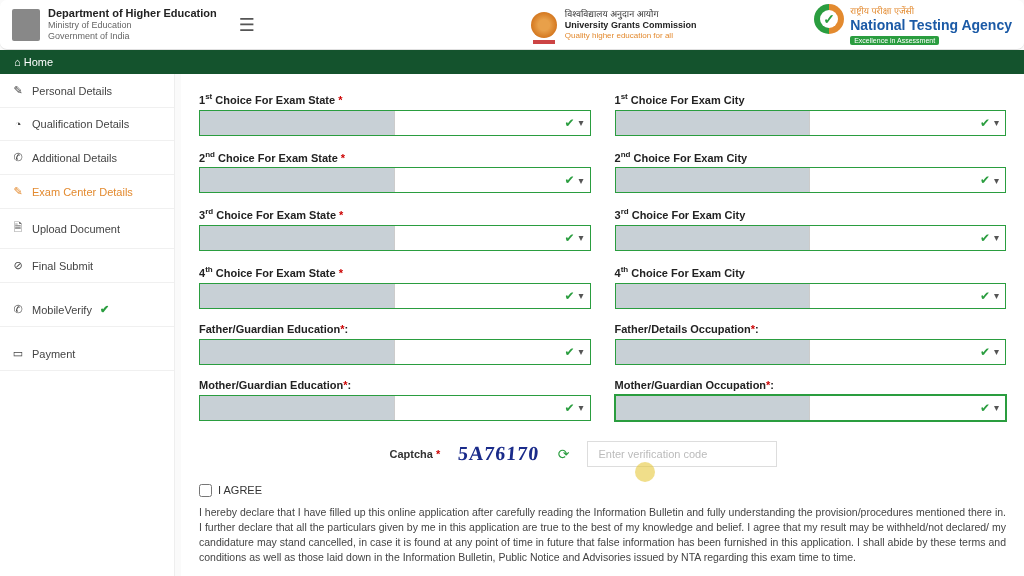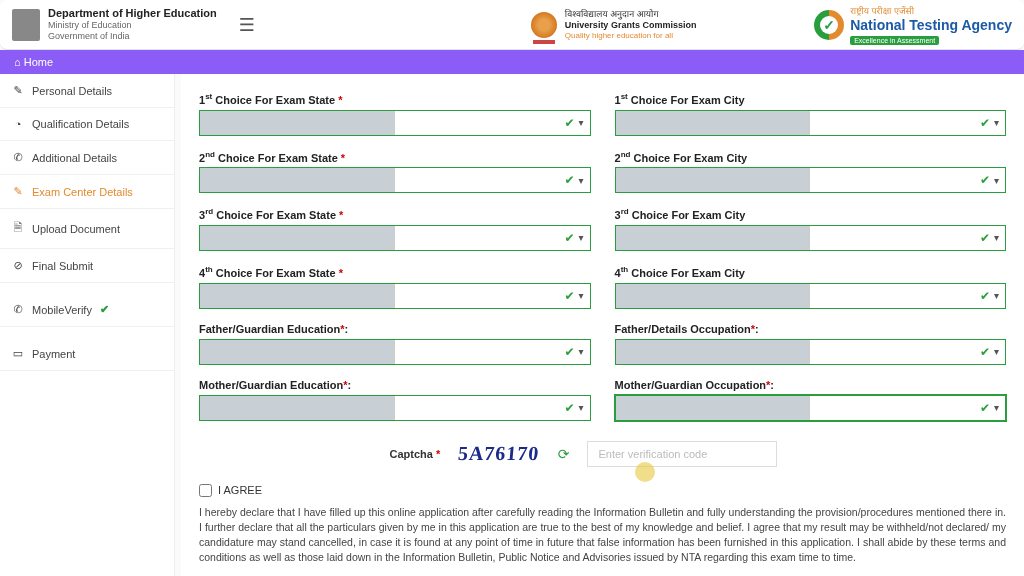--- a/index.html
+++ b/index.html
@@ -12,29 +12,29 @@
 .header-text .dept { font-weight: bold; font-size: 11px; color: #222; }
 .header-text .sub { color: #666; font-size: 9px; }
 .hamburger { font-size: 18px; color: #555; margin-left: 14px; cursor: pointer; }
 .header-center { display: flex; align-items: center; gap: 8px; flex: 1; justify-content: center; }
 .ugc-logo { width: 26px; height: 26px; background: radial-gradient(circle, #e8a04a 30%, #d47820 70%); border-radius: 50%; position: relative; }
 .ugc-logo::after { content: ''; position: absolute; bottom: -6px; left: 2px; right: 2px; height: 4px; background: #c44; }
 .ugc-text { font-size: 9px; line-height: 1.2; }
 .ugc-text .hi { color: #333; }
 .ugc-text .en { font-weight: bold; color: #222; }
 .ugc-text .tag { color: #e38a2f; font-size: 8px; }
-.nta-logo { display: flex; align-items: center; gap: 6px; }
+.nta-logo { display: flex; gap: 6px; }
 .nta-circle { width: 30px; height: 30px; position: relative; }
 .nta-circle::before { content: ''; position: absolute; inset: 0; border-radius: 50%; background: conic-gradient(#e38a2f 0 50%, #2a9d3f 50% 100%); }
 .nta-circle::after { content: '✓'; position: absolute; inset: 6px; background: #fff; border-radius: 50%; color: #2a9d3f; font-weight: bold; display: flex; align-items: center; justify-content: center; font-size: 14px; }
 .nta-text .hi { color: #e38a2f; font-size: 9px; }
 .nta-text .en { color: #1b5aa6; font-weight: bold; font-size: 14px; }
 .nta-text .strip { background: #2a9d3f; color: #fff; font-size: 7px; padding: 1px 4px; border-radius: 2px; display: inline-block; }
 
-.orange-bar { background: #8b5cf6; color: #fff; padding: 6px 14px; font-size: 11px; }
+.orange-bar { background: #14532d; color: #fff; padding: 6px 14px; font-size: 11px; }
 .orange-bar .home-icon::before { content: '⌂ '; }
 
 .layout { display: flex; }
 .sidebar { width: 175px; background: #fff; border-right: 1px solid #eee; }
 .side-item { padding: 10px 12px; border-bottom: 1px solid #f0f0f0; display: flex; align-items: center; gap: 8px; color: #444; font-size: 11px; cursor: pointer; }
 .side-item.active { color: #e38a2f; }
 .side-item .ico { width: 12px; text-align: center; color: inherit; }
 .side-item.verify .check { color: #2a9d3f; font-weight: bold; }
 .side-sep { height: 10px; }
 

